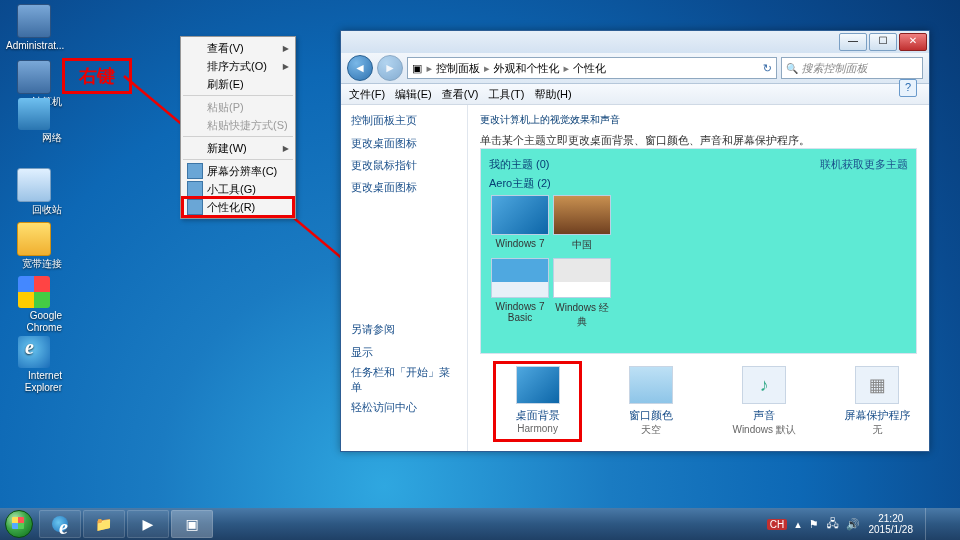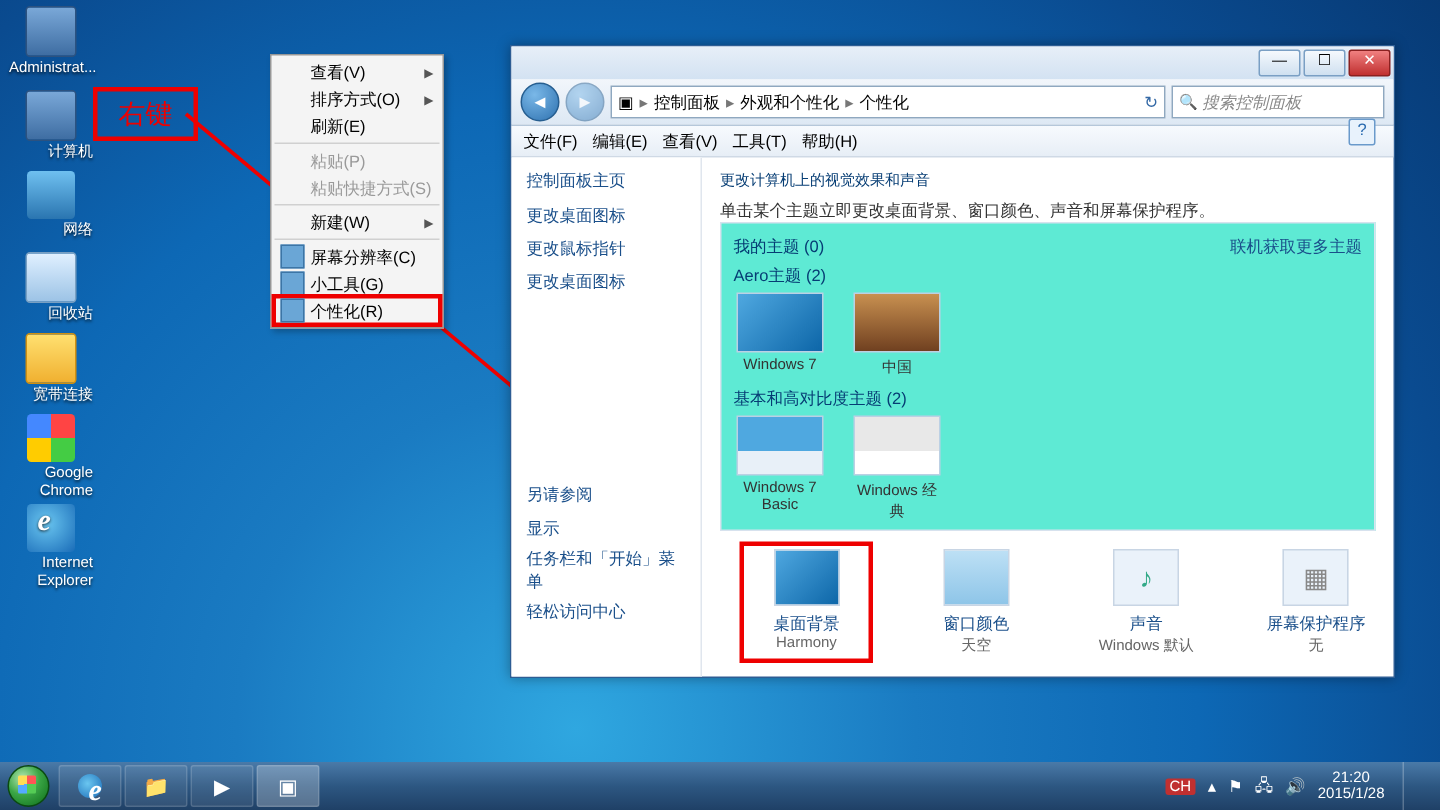--- a/index.html
+++ b/index.html
@@ -10,21 +10,21 @@
 .dicon span{display:block;font-size:10px;line-height:12px}
 .ic-pc{background:linear-gradient(#7aa8d8,#3e6da2);border:1px solid #2c5280}
 .ic-net{background:linear-gradient(#6fc0f0,#2a75b0);border-radius:50%}
 .ic-bin{background:linear-gradient(#e0f0ff,#9cc3e6);border:1px solid #789fc2}
 .ic-bb{background:linear-gradient(#ffe070,#f0b030);border:1px solid #d09010}
 .ic-chm{background:conic-gradient(#f44 0 90deg,#4c4 0 180deg,#fc0 0 270deg,#48f 0);border-radius:50%}
 .ic-ie{background:radial-gradient(circle at 40% 40%,#6ac6f0,#1a6cb8);border-radius:50%;position:relative}
 .ic-ie:after{content:"e";position:absolute;left:7px;top:0;font:italic bold 20px serif;color:#fff}
 .ic-fld{background:linear-gradient(#ffe070,#f5c040);border:1px solid #d09010}
 
-.anno{position:absolute;border:3px solid #e00;color:#e00;font-size:18px;font-weight:normal;display:flex;align-items:center;justify-content:center}
+.anno{position:absolute;border:3px solid #e00;color:#e00;font-size:18px;font-weight:bold;display:flex;align-items:center;justify-content:center}
 
 
 .ctx{position:absolute;left:180px;top:36px;width:110px;background:#f4f4f4;border:1px solid #979797;box-shadow:2px 2px 4px rgba(0,0,0,.25);padding:2px}
 .ctx .row{display:flex;align-items:center;height:18px;padding:0 4px 0 24px;font-size:11px;position:relative}
 .ctx .row.sub:after{content:"▶";position:absolute;right:4px;font-size:8px;color:#555}
 .ctx .row.dis{color:#9a9a9a}
 .ctx hr{border:none;border-top:1px solid #d0d0d0;margin:2px 0}
 .ctx .row.hi{outline:3px solid #e00;outline-offset:-1px}
 .ctx .ricon{position:absolute;left:4px;width:14px;height:14px;background:#6aa6d6;border:1px solid #3c75a6}
 
@@ -46,21 +46,21 @@
 .sidebar .hdr{color:#1a4f8a;margin-bottom:8px}
 .sidebar .lnk{color:#1a4f8a;margin:7px 0;cursor:default}
 .sidebar .spacer{height:120px}
 .sidebar .lnk2{color:#1a4f8a;margin:5px 0;cursor:default}
 .content{flex:1;padding:8px 12px;overflow:hidden;position:relative}
 .content h1{font-size:10px;color:#063d74;font-weight:normal;margin:0 0 6px}
 .content .sub{font-size:11px;color:#333;margin-bottom:0}
 .pane{border:1px solid #d7e2ee;background:#5eead4;padding:6px 8px;height:192px;overflow:hidden}
 .sect{font-size:11px;color:#063d74;margin:2px 0 4px}
 .more{float:right;color:#1a4f8a;font-size:11px}
-.thumbs{display:flex;gap:16px;margin-bottom:6px}
+.thumbs{display:flex;gap:0;margin-bottom:6px}
 .thm{width:62px;text-align:center}
 .thm .pv{width:56px;height:38px;border:1px solid #bcd0e4;background:linear-gradient(135deg,#4fa8e0,#0d66a8);margin:0 auto 3px;position:relative}
 .thm .pv.cn{background:linear-gradient(#c89050,#704020)}
 .thm .pv.basic{background:linear-gradient(#4fa8e0 60%,#e8f0f8 60%)}
 .thm .pv.classic{background:linear-gradient(#e8e8e8 60%,#fff 60%)}
 .thm span{font-size:10px;color:#333;display:block}
 .bottomrow{display:flex;gap:34px;margin-top:12px;padding-left:18px}
 .bitem{width:82px;text-align:center}
 .bitem .bic{width:42px;height:36px;margin:0 auto 4px;border:1px solid #c8d5e4;background:#eaf2fa;display:flex;align-items:center;justify-content:center;font-size:18px}
 .bitem .t1{color:#1a4f8a;font-size:11px}
@@ -71,40 +71,40 @@
 .bic.snd:before{content:"♪";color:#3a8}
 .bic.scr:before{content:"▦";color:#888}
 .helpq{position:absolute;right:12px;top:48px;width:16px;height:16px;border:1px solid #6a9acb;border-radius:2px;background:#e8f2fc;color:#2a6bb0;text-align:center;line-height:14px;font-size:11px}
 
 .taskbar{position:absolute;left:0;bottom:0;width:960px;height:32px;background:linear-gradient(#4a7aa8 0%,#2d5782 50%,#1f4066 100%);display:flex;align-items:center}
 .start{width:38px;height:32px;display:flex;align-items:center;justify-content:center}
 .start .orb{width:26px;height:26px;border-radius:50%;background:radial-gradient(circle at 35% 30%,#b3e8b0,#3aa545 45%,#0c6c18);border:1px solid #0a4a10;position:relative}
 .start .orb:after{content:"";position:absolute;left:6px;top:6px;width:12px;height:12px;background:conic-gradient(#f55 0 90deg,#5c5 0 180deg,#5af 0 270deg,#fd5 0);border-radius:1px}
 .tb-item{width:40px;height:26px;margin:0 1px;background:rgba(255,255,255,.08);border:1px solid rgba(255,255,255,.15);border-radius:2px;display:flex;align-items:center;justify-content:center;color:#fff;font-size:14px}
 .tb-item.active{background:rgba(255,255,255,.25)}
-.tray{margin-left:auto;display:flex;align-items:center;height:28px;color:#fff;font-size:10px;padding-right:14px;gap:8px}
+.tray{margin-left:auto;display:flex;align-items:center;height:28px;color:#fff;font-size:10px;padding-right:24px;gap:8px}
 .tray .clk{text-align:center;line-height:11px}
 .tray .ti{font-size:11px}
 .showdt{width:10px;height:32px;border-left:1px solid rgba(255,255,255,.25);margin-left:4px}
 .cn-lang{background:#c03030;padding:0 3px;border-radius:2px;font-size:10px}
 </style>
 </head>
 <body>
 
 <div class="desktop">
 
   <div class="dicon" style="left:6px;top:4px">
       <div class="ic ic-pc"></div>
       <span>Administrat...</span>
     </div>
   <div class="dicon" style="left:6px;top:60px">
       <div class="ic ic-pc"></div>
       <span>计算机</span>
     </div>
-  <div class="dicon" style="left:6px;top:114px">
+  <div class="dicon" style="left:6px;top:98px">
       <div class="ic ic-net"></div>
       <span>网络</span>
     </div>
   <div class="dicon" style="left:6px;top:168px">
       <div class="ic ic-bin"></div>
       <span>回收站</span>
     </div>
   <div class="dicon" style="left:6px;top:222px">
       <div class="ic ic-bb"></div>
       <span>宽带连接</span>
@@ -222,21 +222,20 @@
           <div class="thumbs">
             <div class="thm">
                 <div class="pv"></div>
                 <span>Windows 7</span>
               </div>
             <div class="thm">
                 <div class="pv cn"></div>
                 <span>中国</span>
               </div>
           </div>
-          <div class="sect">基本和高对比度主题 (2)</div>
           <div class="thumbs">
             <div class="thm">
                 <div class="pv basic"></div>
                 <span>Windows 7 Basic</span>
               </div>
             <div class="thm">
                 <div class="pv classic"></div>
                 <span>Windows 经典</span>
               </div>
           </div>

